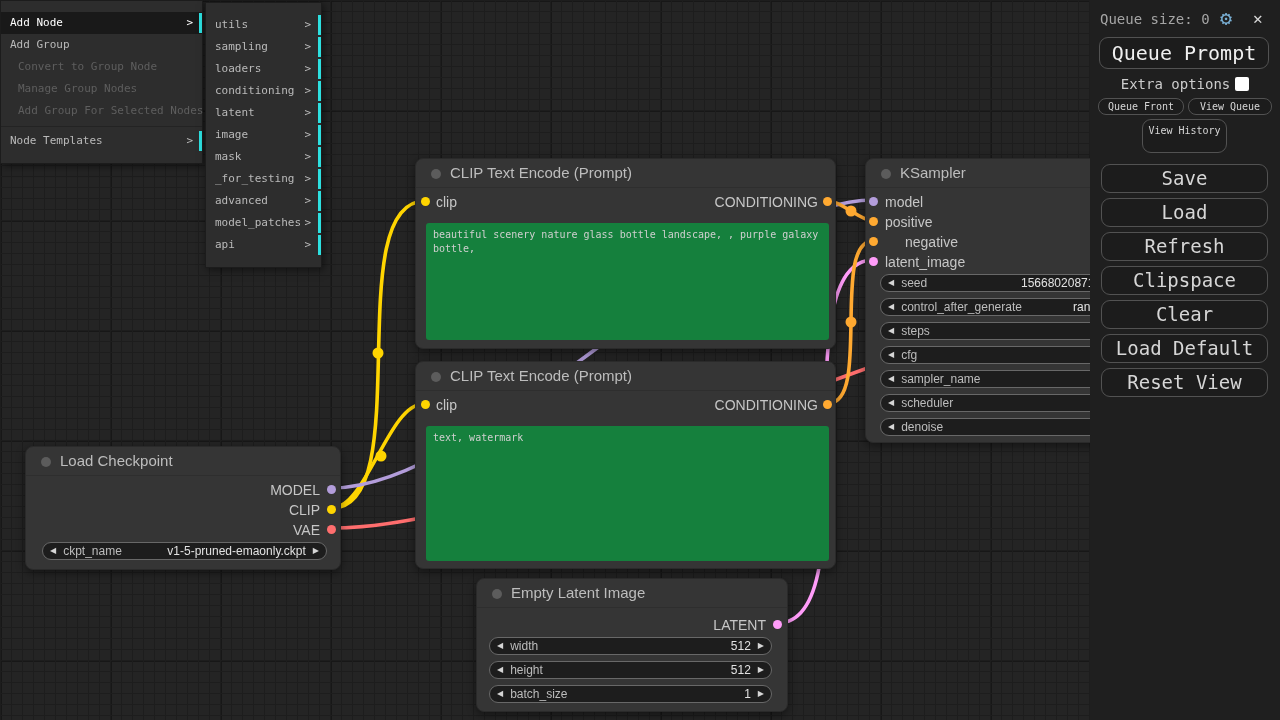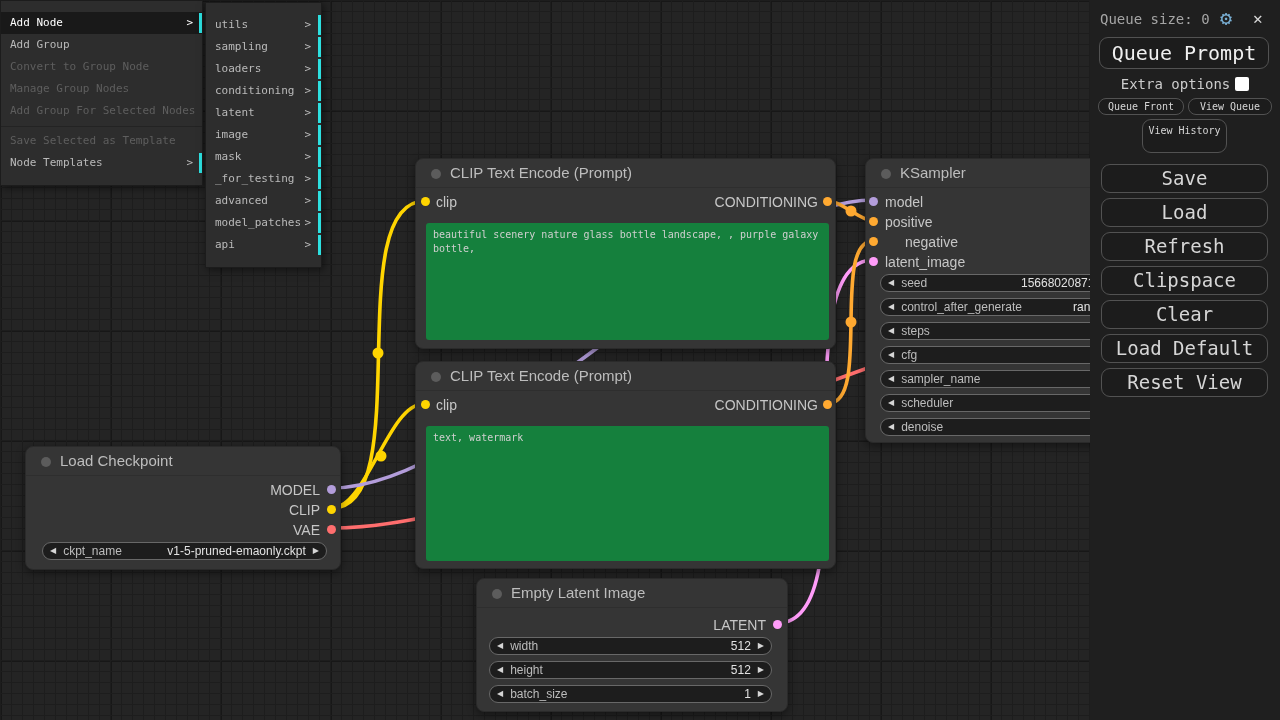--- a/index.html
+++ b/index.html
@@ -35,21 +35,21 @@
         display:flex;align-items:center;font-size:12px;color:#c3c3c3;box-sizing:border-box;overflow:hidden;}
   .widget .arr{font-size:8px;color:#d5d5d5;padding:0 7px;line-height:16px;}
   .widget .w-label{color:#bdbdbd;white-space:nowrap;}
   .widget .w-value{margin-left:auto;color:#e2e2e2;white-space:nowrap;}
   .widget .abs-val{position:absolute;top:1px;line-height:15px;color:#e2e2e2;white-space:nowrap;}
   
   .ctx-menu{position:absolute;z-index:50;background:#2d2d2d;border:1px solid #1c1c1c;
         box-shadow:2px 2px 8px rgba(0,0,0,.5);font:11px "DejaVu Sans Mono",monospace;
         padding:11px 0;box-sizing:border-box;}
   .ctx-row{position:relative;height:22px;line-height:22px;padding:0 9px;color:#bababa;white-space:nowrap;}
-  .ctx-row.disabled{color:#5e5e5e;}
+  .ctx-row.disabled{color:#5e5e5e;margin-left:8px;}
   .ctx-row.active{background:#191919;color:#ffffff;}
   .ctx-arrow{position:absolute;right:9px;top:0;}
   .ctx-accent{position:absolute;right:0;top:1px;bottom:1px;width:3px;}
   .ctx-sep{height:4px;border-bottom:1px solid #232323;margin-bottom:3px;}
   
   .sidebar{position:absolute;left:1090px;top:0;width:190px;height:720px;background:#1f1f1f;
         z-index:60;font-family:"DejaVu Sans Mono",monospace;color:#cfcfcf;box-sizing:border-box;}
   .queue-row{position:absolute;left:10px;top:11px;font-size:14px;color:#a5a5a5;}
   .gear{position:absolute;left:130px;top:7px;font-size:20px;line-height:22px;cursor:pointer;}
   .close-x{position:absolute;left:163px;top:9px;font-size:16px;color:#d8d8d8;cursor:pointer;}
@@ -187,21 +187,20 @@
   <div class="ctx-row active">
     <span>Add Node</span>
     <span class="ctx-arrow">&gt;</span>
     <span class="ctx-accent" style="background-color: rgb(45, 224, 224);"></span>
   </div>
   <div class="ctx-row"><span>Add Group</span></div>
   <div class="ctx-row disabled"><span>Convert to Group Node</span></div>
   <div class="ctx-row disabled"><span>Manage Group Nodes</span></div>
   <div class="ctx-row disabled"><span>Add Group For Selected Nodes</span></div>
   <div class="ctx-sep"></div>
-  <div class="ctx-row disabled"><span>Save Selected as Template</span></div>
   <div class="ctx-row">
     <span>Node Templates</span>
     <span class="ctx-arrow">&gt;</span>
     <span class="ctx-accent" style="background-color: rgb(45, 224, 224);"></span>
   </div>
 </div>
 
 <div class="ctx-menu" style="left:205px;top:2px;width:117px;">
   <div class="ctx-row"><span>utils</span><span class="ctx-arrow" style="right:10px">&gt;</span><span class="ctx-accent" style="background-color: rgb(45, 224, 224);"></span></div>
   <div class="ctx-row"><span>sampling</span><span class="ctx-arrow" style="right:10px">&gt;</span><span class="ctx-accent" style="background-color: rgb(45, 224, 224);"></span></div>

